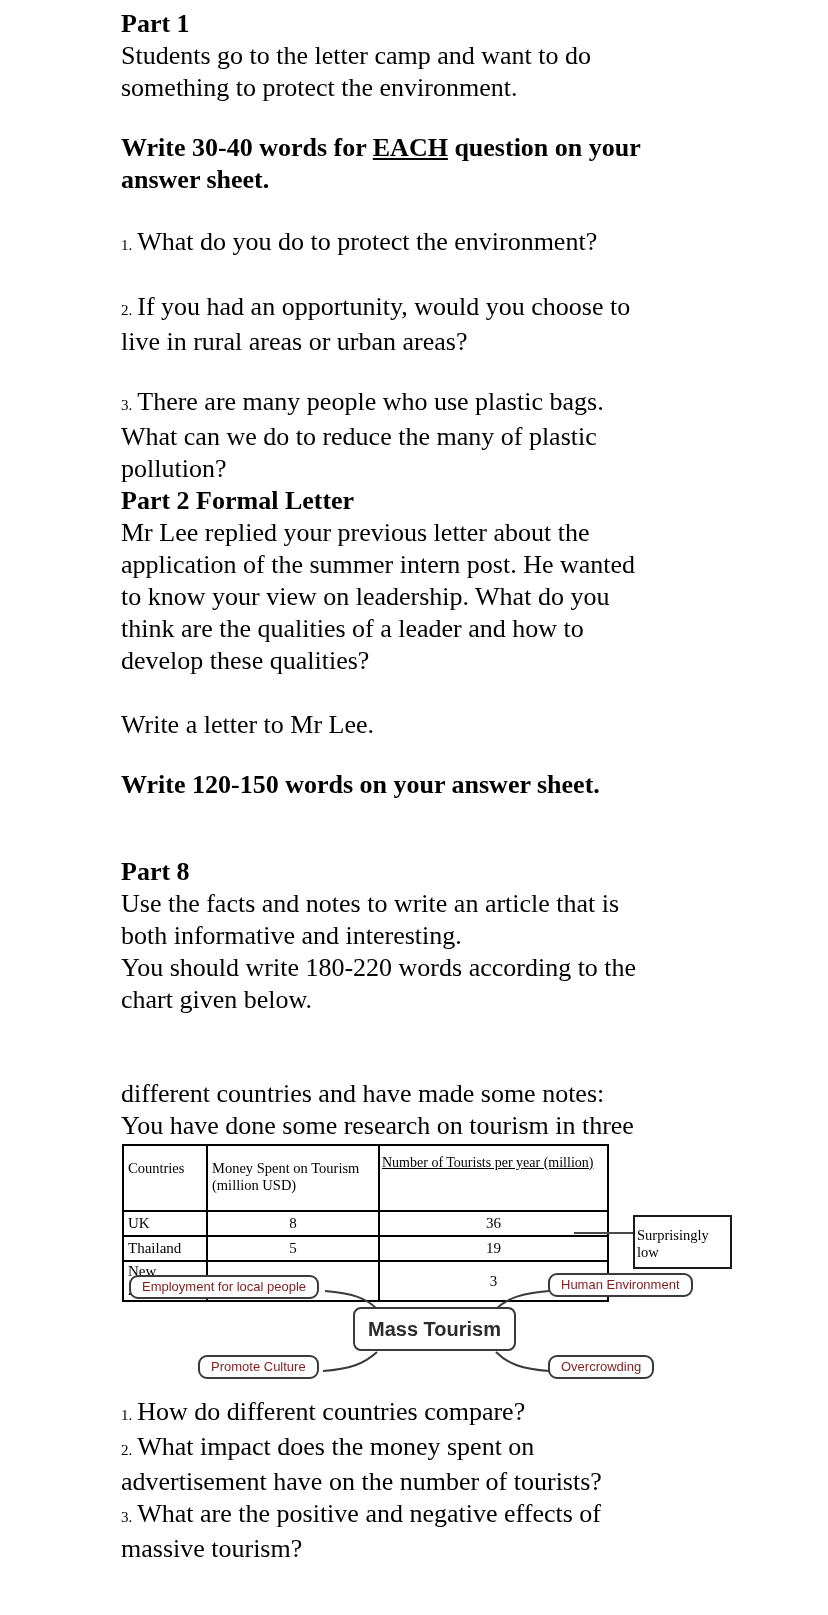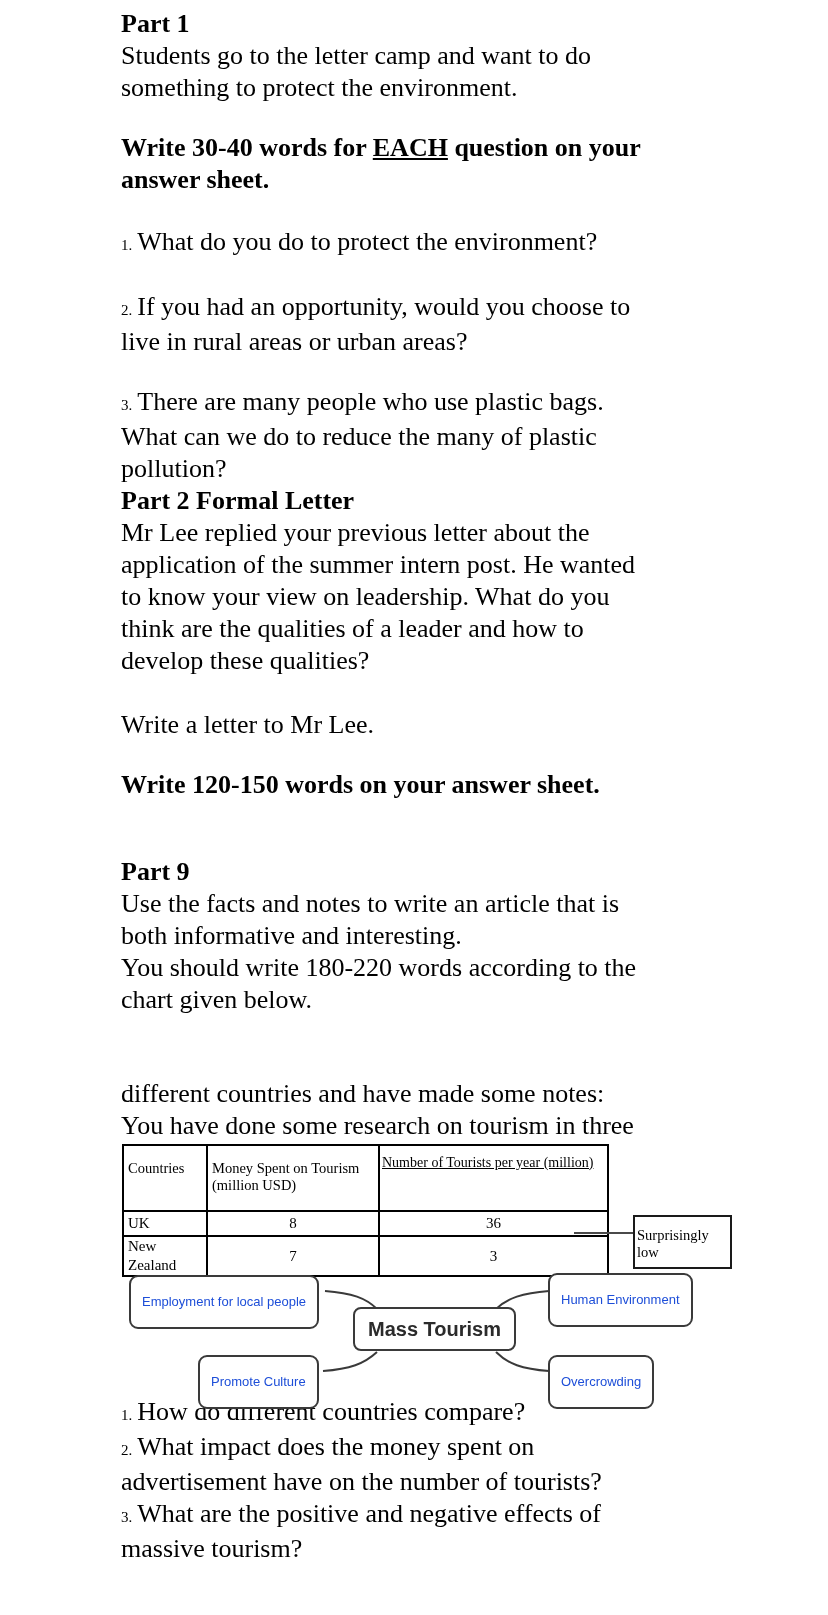--- a/index.html
+++ b/index.html
@@ -35,22 +35,22 @@
     position:absolute; left:511px; top:71px; width:99px; height:54px; box-sizing:border-box;
     border:2px solid #1a1a1a; background:#fff; font-size:14.5px; line-height:17px; padding:10px 2px;
   }
   .arrow-svg { position:absolute; left:440px; top:79px; overflow:visible; }
 
   
   .mindmap { position:relative; margin-top:22px; width:828px; height:118px; }
   .mm-svg { position:absolute; left:0; top:0; }
   .node {
     position:absolute; background:#ffffff; border:2px solid #3a3a3a; border-radius:9px;
-    font-family:"Liberation Sans", sans-serif; font-size:13px; line-height:16px; color:#1d4ed8;
-    padding:17px 11px; white-space:nowrap;
+    font-family:"Liberation Sans", sans-serif; font-size:13px; line-height:16px; color:#7f1d1d;
+    padding:2px 11px; white-space:nowrap;
   }
   .node.center {
     font-size:20px; line-height:24px; font-weight:bold; padding:8px 13px; border-radius:8px; color:#2b2b2b;
   }
   .n-employment { left:129px; top:2px; }
   .n-humanenv   { left:548px; top:0px; }
   .n-center     { left:353px; top:34px; }
   .n-promote    { left:198px; top:82px; }
   .n-overcrowd  { left:548px; top:82px; }
 
@@ -99,21 +99,21 @@
   </div>
 
   <div class="tcol mt32">
     <div class="line">Write a letter to Mr Lee.</div>
   </div>
 
   <div class="tcol mt28 bold">
     <div class="line">Write 120-150 words on your answer sheet.</div>
   </div>
 
-  <h2 class="tcol mt55">Part 9</h2>
+  <h2 class="tcol mt55">Part 8</h2>
 
   <div class="tcol">
     <div class="line">Use the facts and notes to write an article that is</div>
     <div class="line">both informative and interesting.</div>
     <div class="line">You should write 180-220 words according to the</div>
     <div class="line">chart given below.</div>
   </div>
 
   <div class="tcol mt62">
     <div class="line">different countries and have made some notes:</div>
@@ -130,20 +130,25 @@
       <tbody>
           <tr>
         <th>Countries</th>
         <th>Money Spent on Tourism (million USD)</th>
         <th class="nowrap">Number of Tourists per year (million)</th>
       </tr>
       <tr>
         <td>UK</td>
         <td class="num">8</td>
         <td class="num">36</td>
+      </tr>
+      <tr>
+        <td>Thailand</td>
+        <td class="num">5</td>
+        <td class="num">19</td>
       </tr>
       <tr>
         <td>New Zealand</td>
         <td class="num">7</td>
         <td class="num">3</td>
       </tr>
     </tbody>
       </table>
 
     <svg class="arrow-svg" width="130" height="20">

